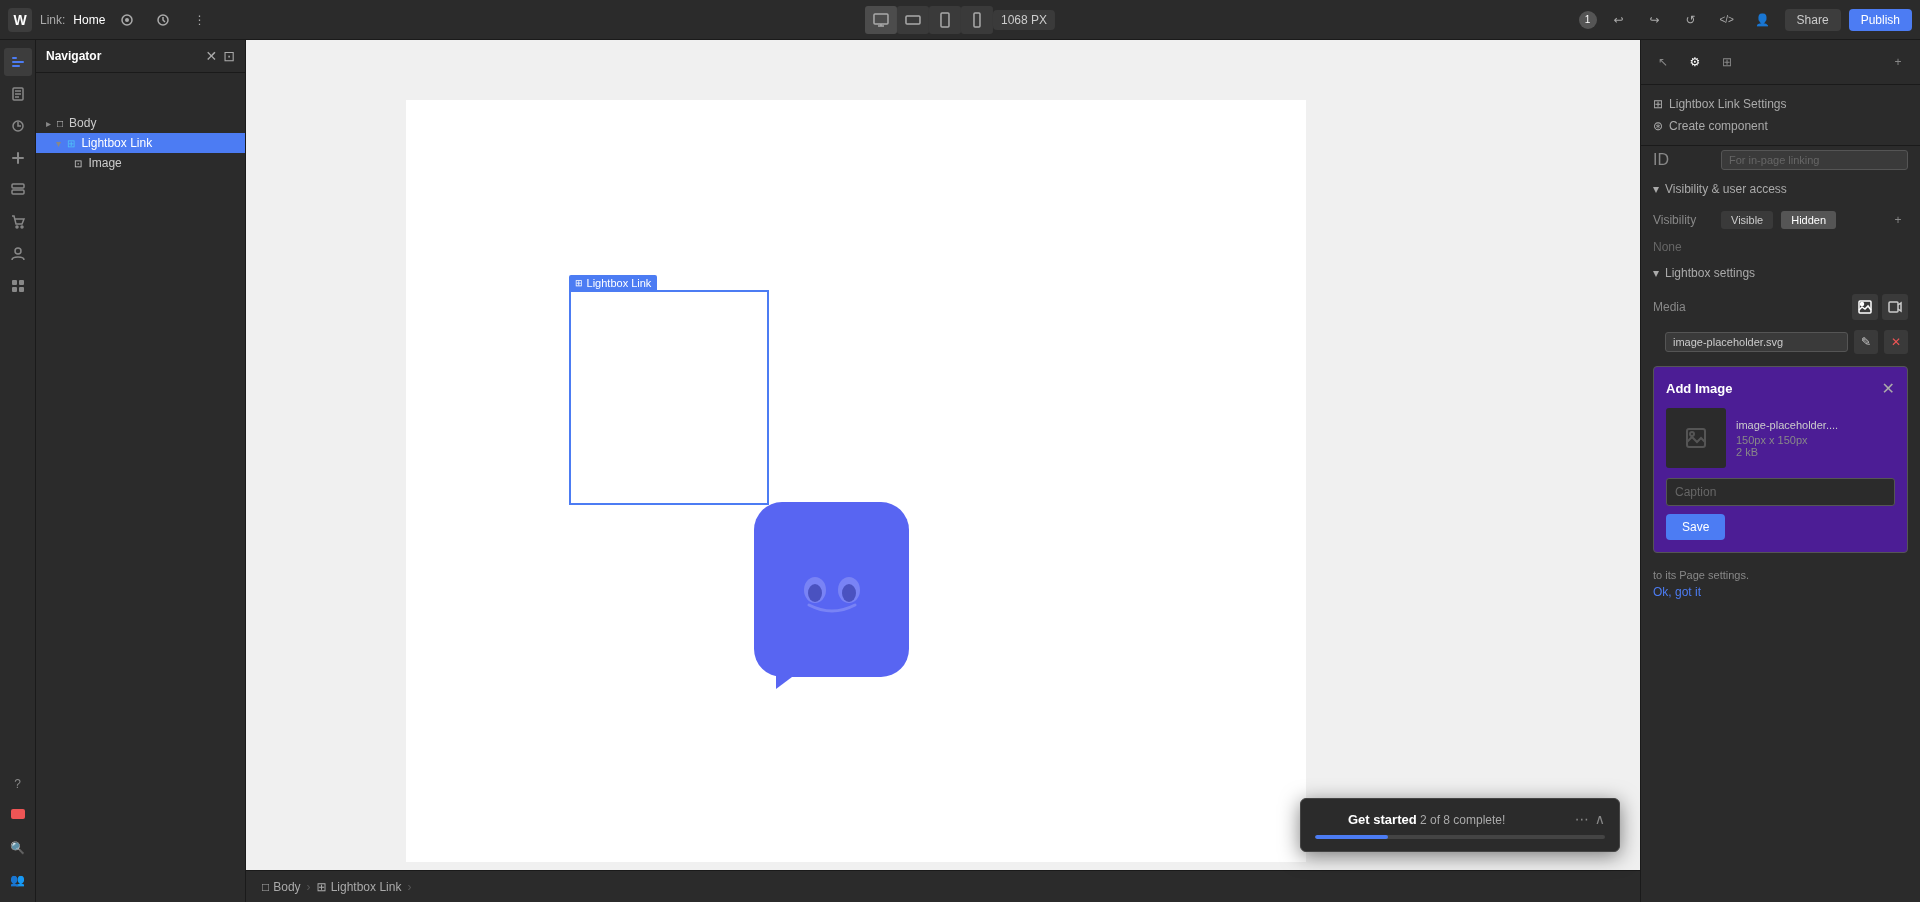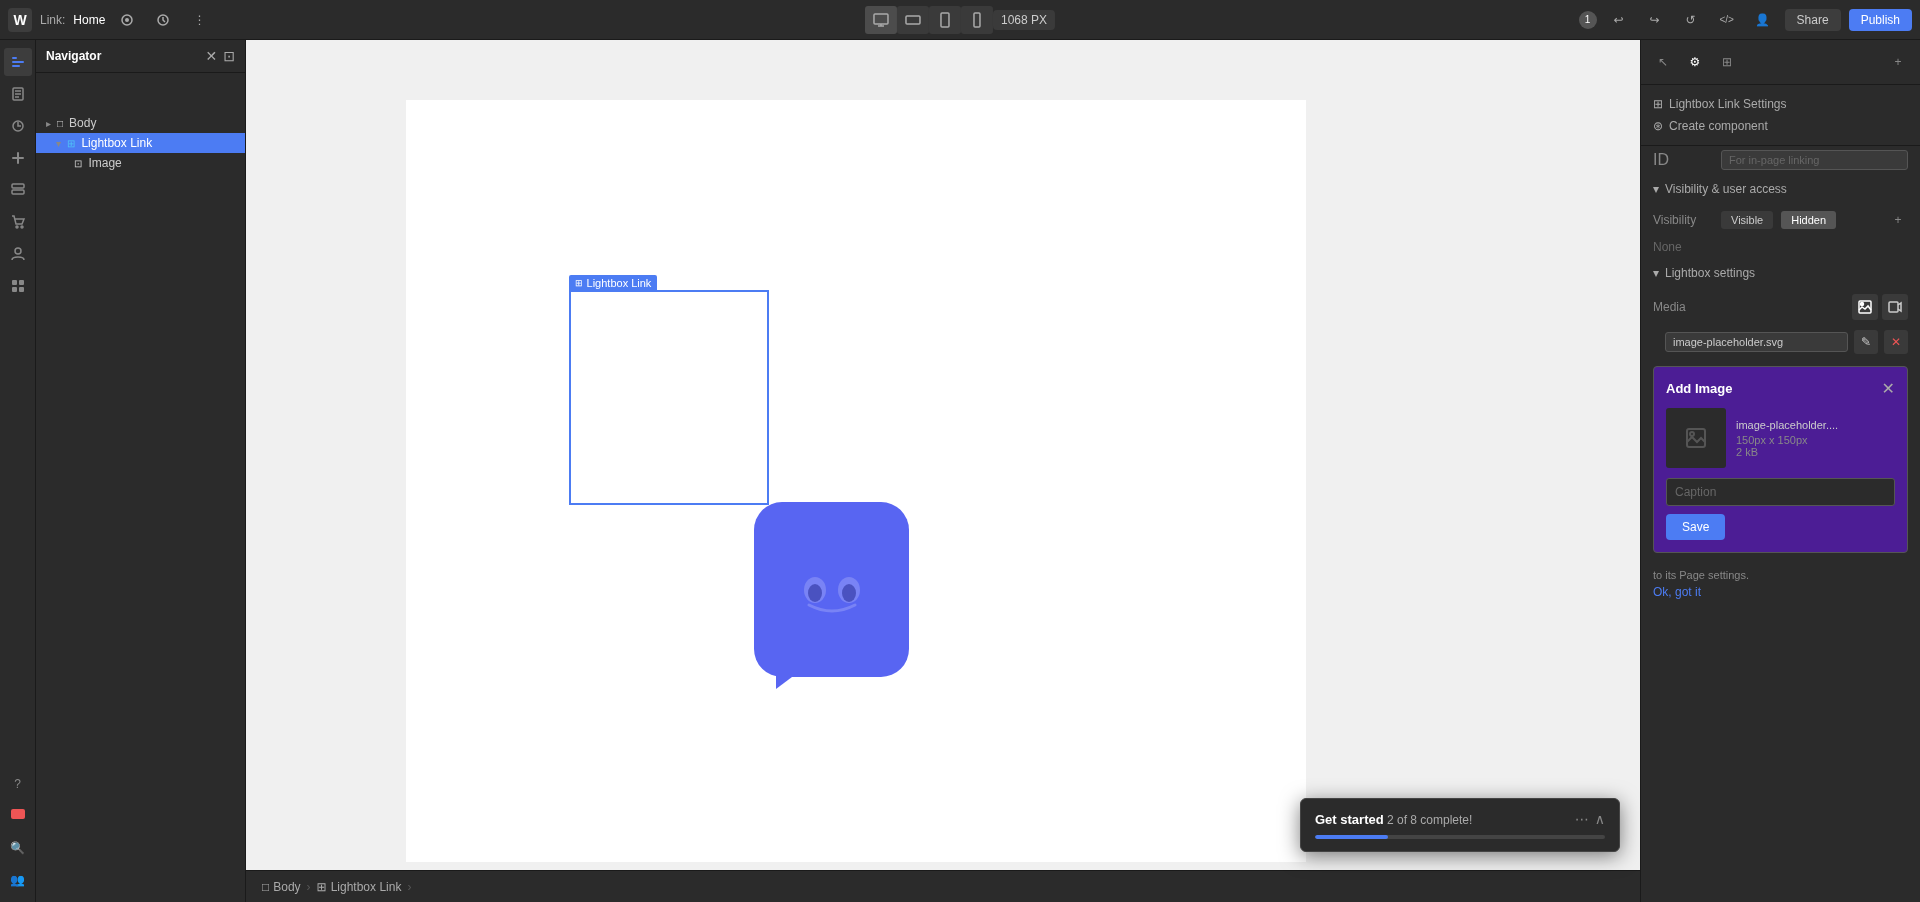--- a/index.html
+++ b/index.html
@@ -346,21 +346,21 @@
       position: absolute;
       bottom: 50px;
       right: 20px;
       background: #2b2b2b;
       border: 1px solid #444;
       border-radius: 6px;
       padding: 12px 14px;
       width: 320px;
       box-shadow: 0 4px 20px rgba(0,0,0,0.5);
     }
-    .toast-header { display: flex; align-items: center; justify-content: space-between; margin-bottom: 8px; }
+    .toast-header { display: flex; align-items: center; justify-content: space-between; margin-bottom: 8px; margin-left: 33px; }
     .toast-title { color: #fff; font-size: 13px; font-weight: 600; }
     .toast-subtitle { color: #aaa; font-size: 12px; }
     .toast-controls { display: flex; gap: 6px; }
     .toast-ctrl-btn { color: #888; cursor: pointer; font-size: 14px; }
     .toast-progress-bar { height: 4px; background: #444; border-radius: 2px; overflow: hidden; }
     .toast-progress-fill { height: 100%; width: 25%; background: #4c7cf3; border-radius: 2px; }
 
     .right-panel-bottom { padding: 8px 12px; }
     .ok-link { color: #4c7cf3; font-size: 12px; cursor: pointer; }
   </style>

